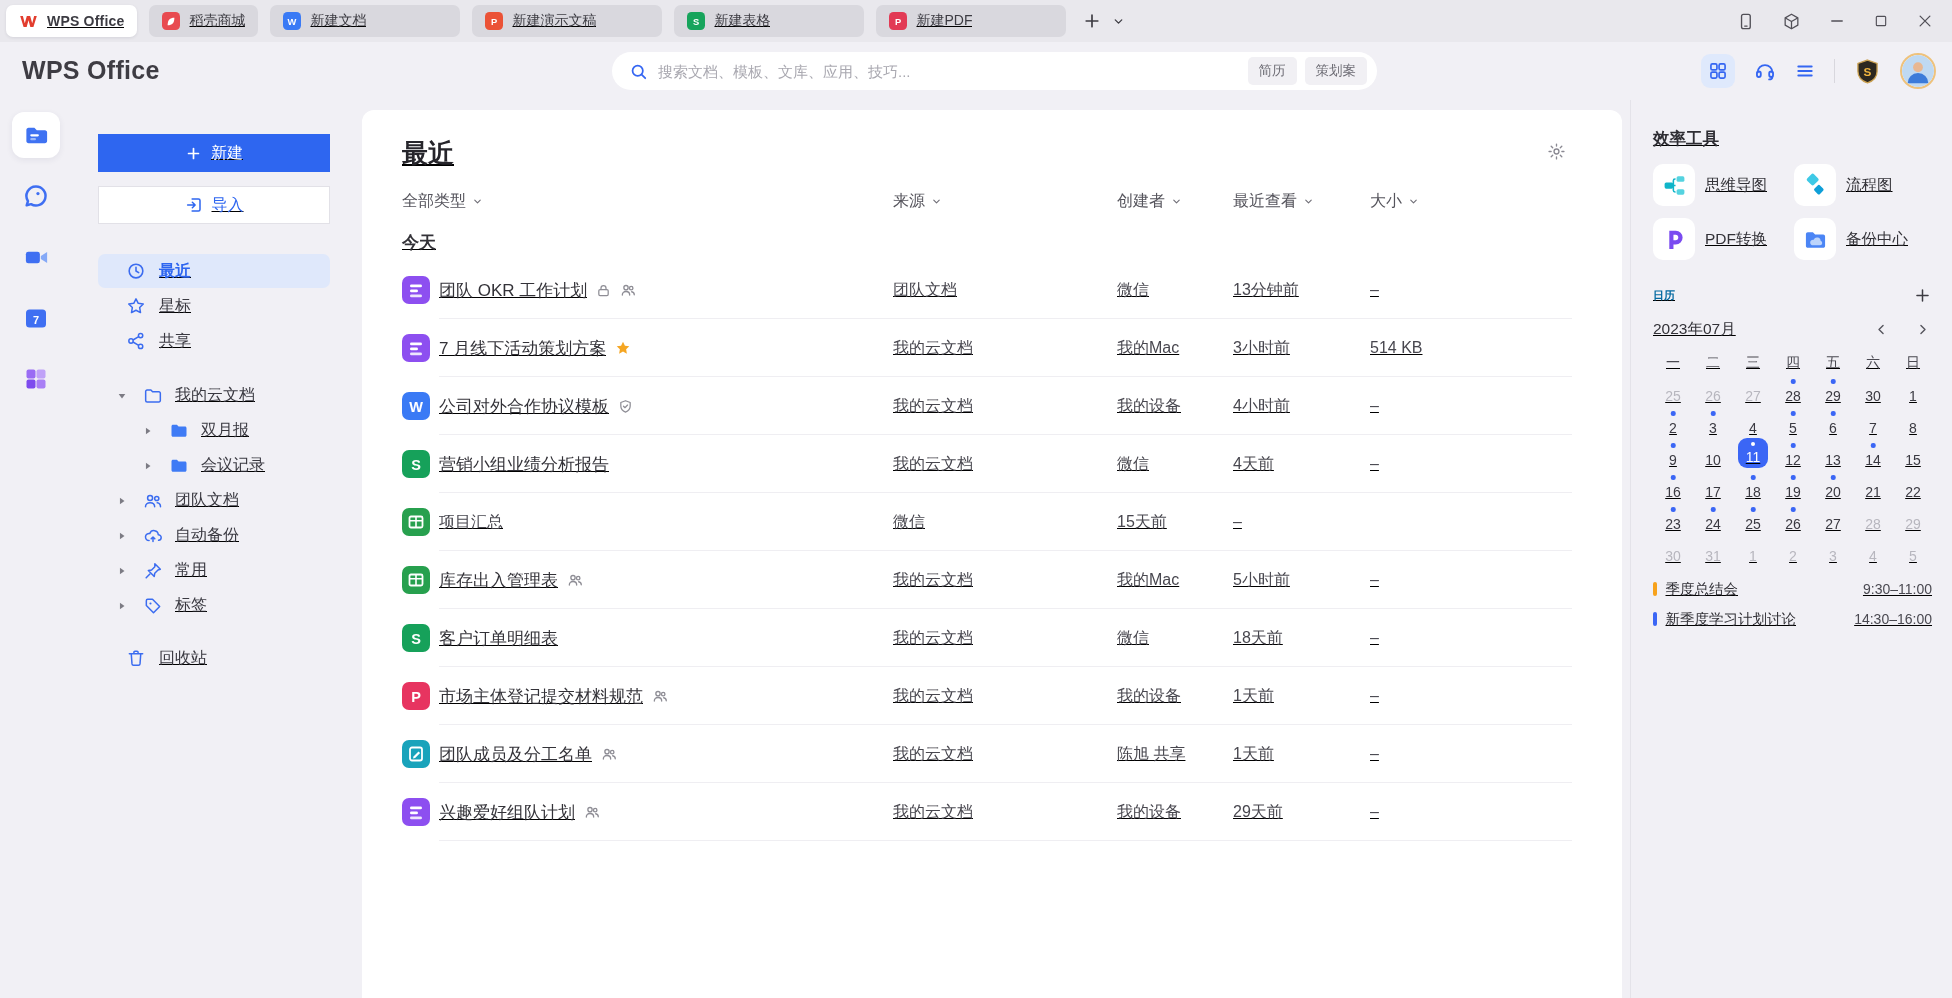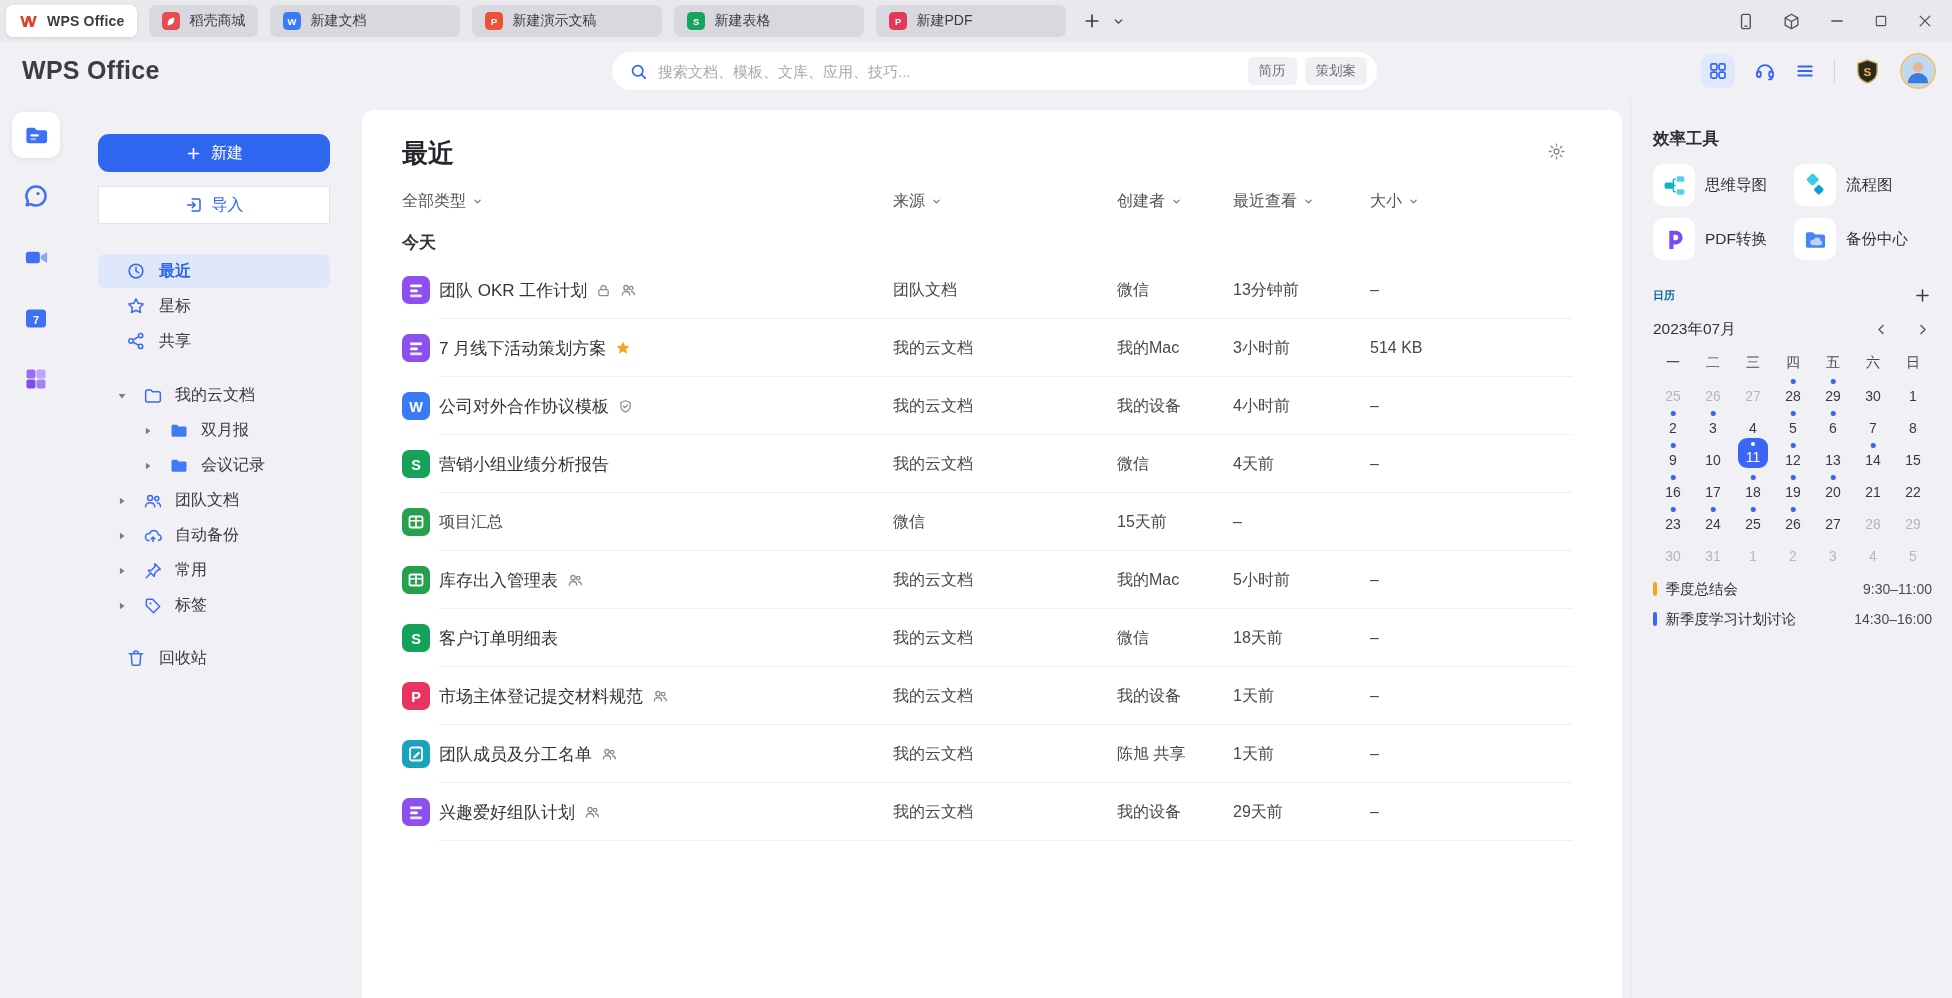--- a/index.html
+++ b/index.html
@@ -1,20 +1,20 @@
 <!DOCTYPE html>
 <html><head>
 <meta charset="utf-8">
 <style>
   * { margin:0; padding:0; box-sizing:border-box; }
   html,body { width:1952px; height:998px; overflow:hidden; }
   body { font-family:"Liberation Sans", sans-serif; background:#e9e8ed; }
   button { background:none; border:none; padding:0; cursor:pointer; font-family:inherit; }
   svg { display:block; }
-  .app { width:1952px; height:998px; background:#f1f0f5; position:relative; }
+  .app { width:1952px; height:998px; background:#f1f0f5; position:relative;text-decoration:underline; }
 
   
   .tabbar { height:42px; background:#e9e8ed; display:flex; align-items:center; padding:0 12px 0 6px; }
   .tabs { display:flex; gap:12px; align-items:center; }
   .tab { height:32px; border-radius:7px; background:#d9d8de; display:flex; align-items:center; gap:9px; padding:0 13px; font-size:14px; color:#3c3b42; cursor:pointer; }
   .tab.doc { width:190px; }
   .tab.active { background:#fff; box-shadow:0 1px 3px rgba(40,40,60,.10); }
   .tab-label { white-space:nowrap; overflow:hidden; }
   .tab.active .tab-label { font-weight:600; letter-spacing:.2px; }
   .tb-btn { margin-left:16px; display:flex; align-items:center; }
@@ -35,21 +35,21 @@
   .hr-sep { width:1px; height:24px; background:#d8d7dd; }
   .avatar { width:36px; height:36px; border-radius:50%; overflow:hidden; border:2px solid #eec27c; cursor:pointer; }
 
   
   .content { display:flex; height:898px; }
   .rail { width:72px; display:flex; flex-direction:column; align-items:center; padding-top:12px; gap:15px; }
   .rail-item { width:48px; height:46px; border-radius:12px; display:flex; align-items:center; justify-content:center; cursor:pointer; }
   .rail-item.active { background:#fff; box-shadow:0 2px 6px rgba(50,50,90,.08); }
 
   .sidebar { width:290px; padding:34px 20px 0 26px; }
-  .btn-new { width:232px; height:38px; background:#2e66f0; border-radius:11px; color:#fff; font-size:16px; display:flex; align-items:center; justify-content:center; gap:9px; }
+  .btn-new { width:232px; height:38px; background:#2e66f0; border-radius:0; color:#fff; font-size:16px; display:flex; align-items:center; justify-content:center; gap:9px; }
   .btn-import { width:232px; height:38px; background:#fff; border:1px solid #e2e1e7; border-radius:0; color:#2e66f0; font-size:16px; display:flex; align-items:center; justify-content:center; gap:9px; margin-top:14px; }
   .nav { margin-top:30px; }
   .nav-item { width:232px; height:34px; border-radius:7px; display:flex; align-items:center; padding-left:28px; gap:13px; font-size:16px; color:#3a3941; cursor:pointer; margin-bottom:1px; }
   .nav-item.active { background:#dfe8fb; color:#2e66f0; font-weight:600; }
   .tree { margin-top:20px; }
   .tree-item { height:35px; display:flex; align-items:center; font-size:16px; color:#3a3941; cursor:pointer; }
   .tree-item .caret { width:10px; display:flex; margin-right:16px; }
   .tree-item.lvl1 { padding-left:19px; }
   .tree-item.lvl2 { padding-left:45px; }
   .tree-item .t-ic { margin-right:12px; display:flex; }

